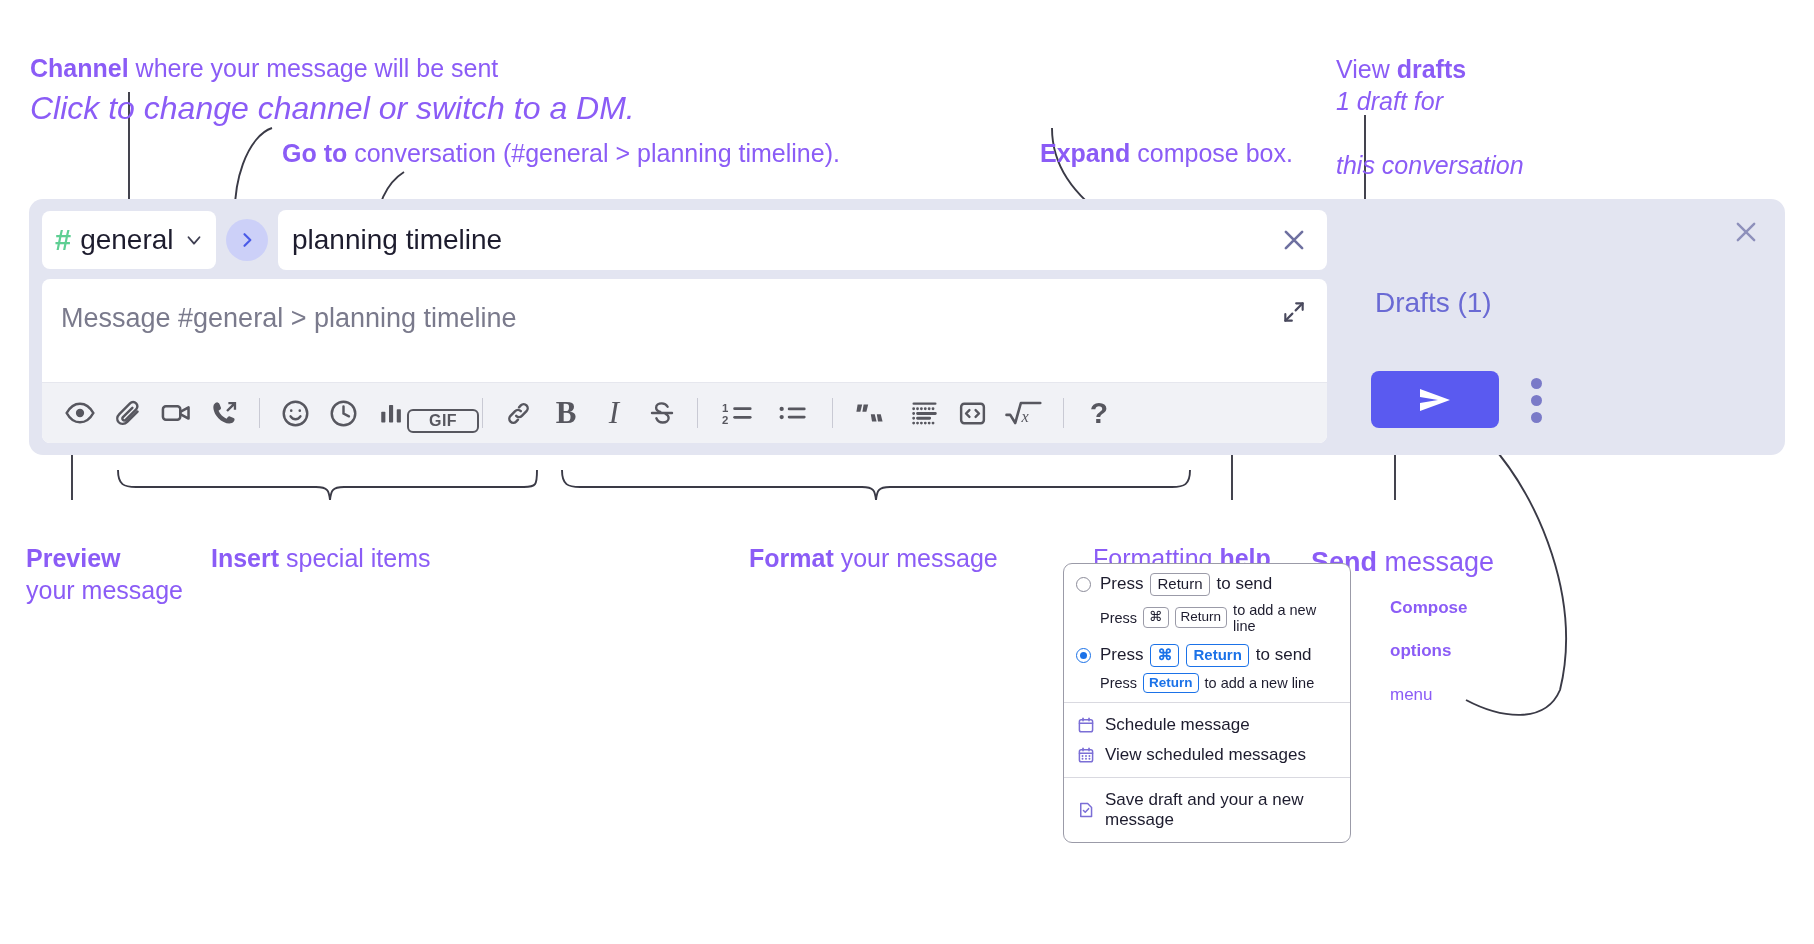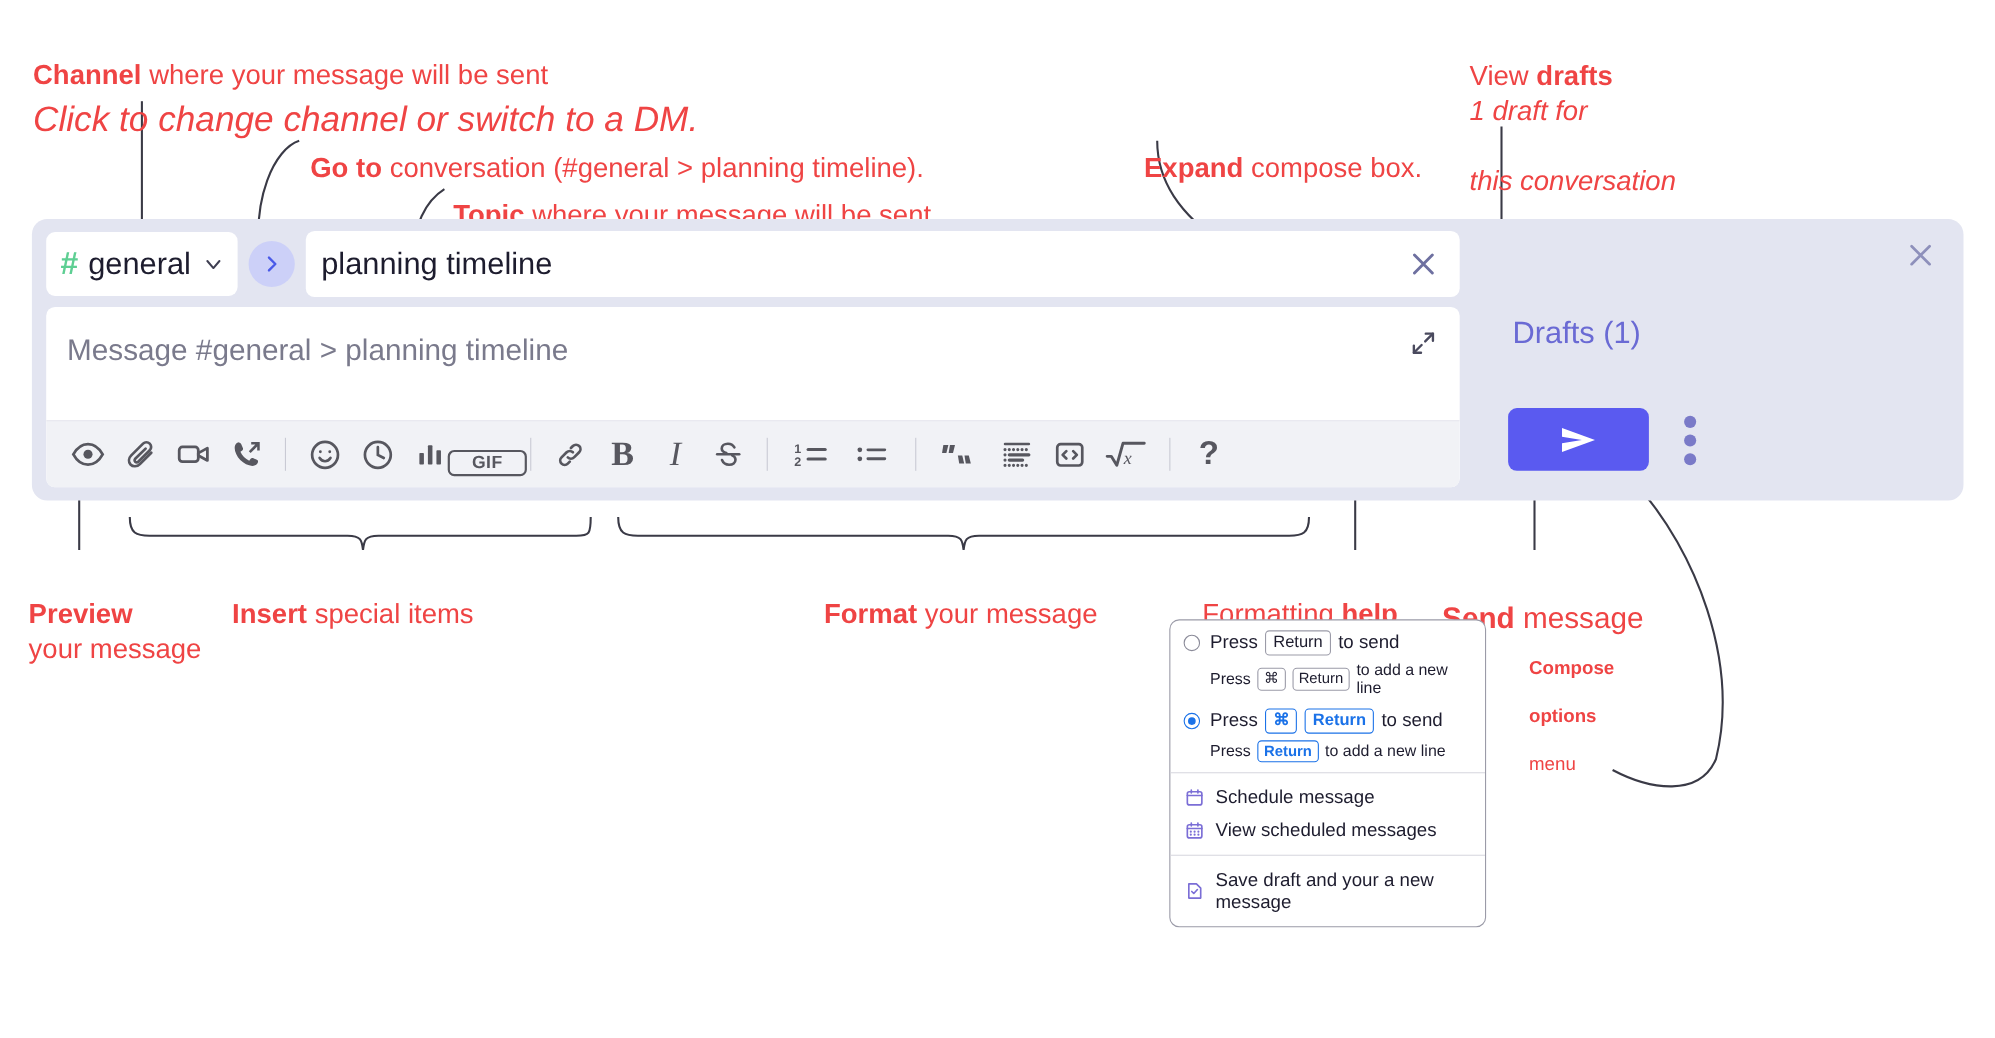--- a/index.html
+++ b/index.html
@@ -4,21 +4,21 @@
 <style>
   html,body{margin:0;padding:0;}
   body{
     width:1814px;height:944px;background:#ffffff;
     font-family:"Liberation Sans",sans-serif;
     color:#1d1c2e;overflow:hidden;position:relative;
   }
   .stage{position:absolute;inset:0;}
 
   
-  .anno{position:absolute;color:#ef4444;line-height:1.28;white-space:pre-line;}
+  .anno{position:absolute;color:#8b5cf6;line-height:1.28;white-space:pre-line;}
   .anno b{font-weight:700;}
   .a-channel{left:30px;top:20px;font-size:25px;}
   .a-channel .sub{font-style:italic;font-size:32px;display:block;margin-top:4px;}
   .a-goto{left:282px;top:105px;font-size:25px;}
   .a-topic{left:412px;top:148px;font-size:25px;}
   .a-expand{left:1040px;top:105px;font-size:25px;}
   .a-drafts{left:1336px;top:21px;font-size:25px;}
   .a-drafts .sub{font-style:italic;display:block;}
   .a-preview{left:26px;top:510px;font-size:25px;}
   .a-insert{left:211px;top:510px;font-size:25px;}
@@ -191,23 +191,20 @@
 
   <div class="anno a-channel">
     <span><b>Channel</b><span> where your message will be sent</span></span>
     <span class="sub">Click to change channel or switch to a DM.</span>
   </div>
 
   <div class="anno a-goto">
     <b>Go to</b><span> conversation (#general &gt; planning timeline).</span>
   </div>
 
-  <div class="anno a-topic">
-    <b>Topic</b><span> where your message will be sent</span>
-  </div>
 
   <div class="anno a-expand">
     <b>Expand</b><span> compose box.</span>
   </div>
 
   <div class="anno a-drafts">
     <span><span>View </span><b>drafts</b></span>
     <span class="sub">1 draft for</span>
     <span class="sub">this conversation</span>
   </div>

